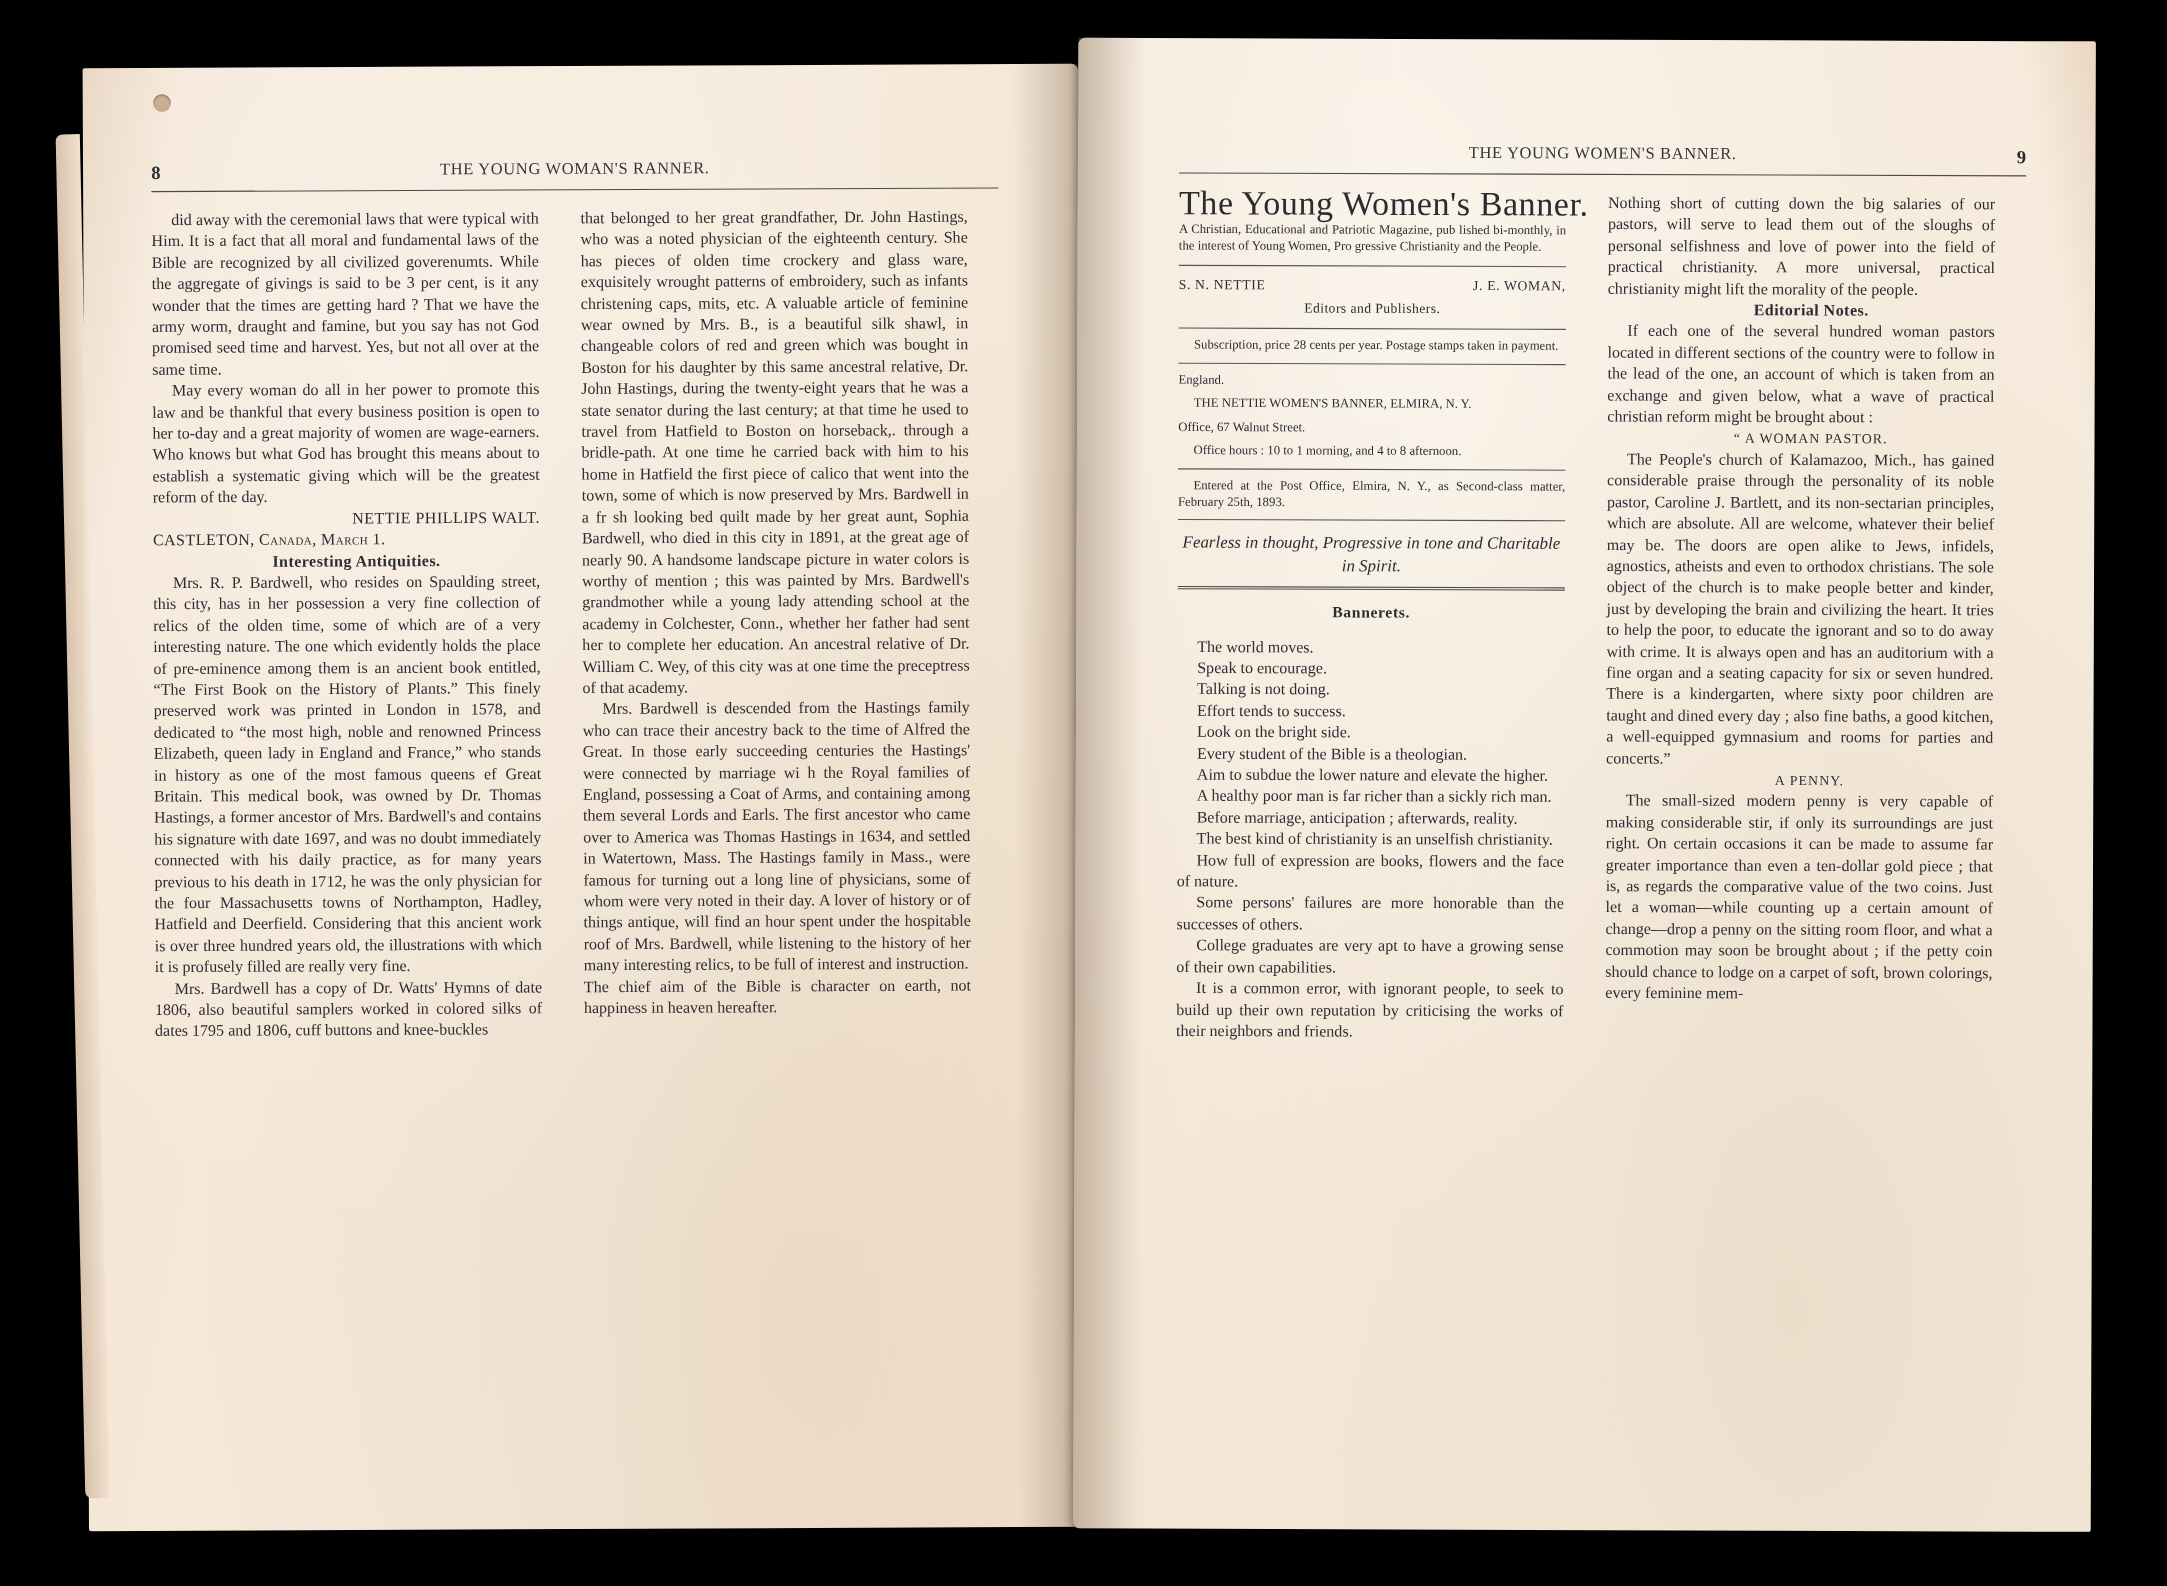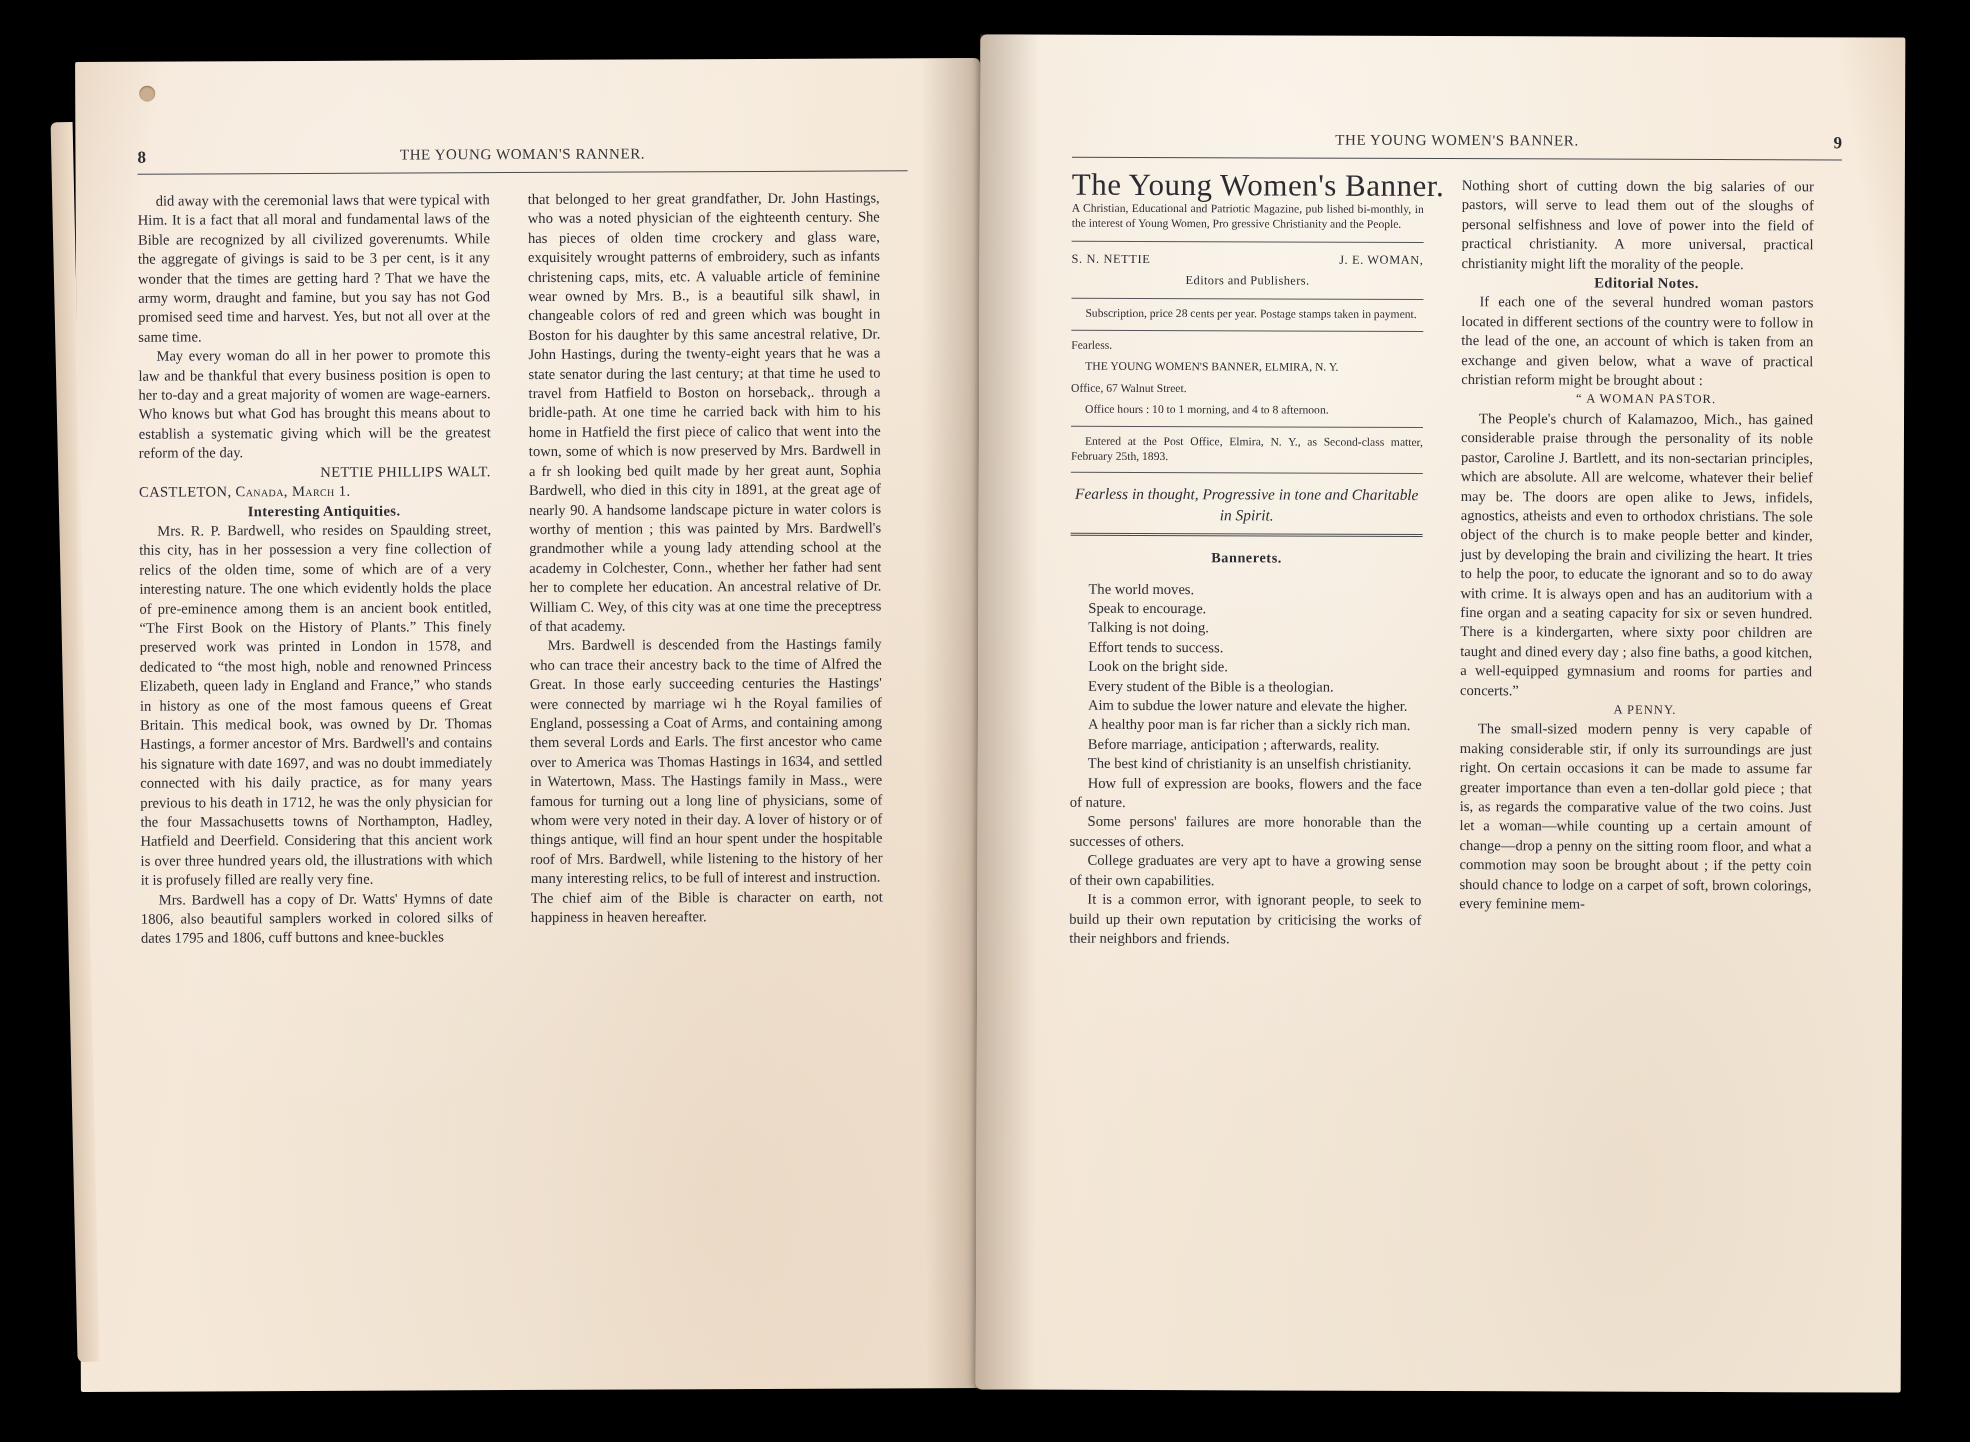--- a/index.html
+++ b/index.html
@@ -290,22 +290,22 @@
           <div class="blurb">A Christian, Educational and Patriotic Magazine, pub lished bi-monthly, in the interest of Young Women, Pro gressive Christianity and the People.</div>
           <hr class="hr-thin">
           <div class="editors">
             <span>S. N. NETTIE</span>
             <span>J. E. WOMAN,</span>
           </div>
           <div class="editors-sub">Editors and Publishers.</div>
           <hr class="hr-thin">
           <div class="fineprint ind">Subscription, price 28 cents per year. Postage stamps taken in payment.</div>
           <hr class="hr-thin">
-          <div class="fineprint">Fearless.</div>
-          <div class="fineprint ind">THE YOUNG WOMEN'S BANNER, ELMIRA, N. Y.</div>
+          <div class="fineprint">England.</div>
+          <div class="fineprint ind">THE NETTIE WOMEN'S BANNER, ELMIRA, N. Y.</div>
           <div class="fineprint">Office, 67 Walnut Street.</div>
           <div class="fineprint ind">Office hours : 10 to 1 morning, and 4 to 8 afternoon.</div>
           <hr class="hr-thin">
           <div class="fineprint ind">Entered at the Post Office, Elmira, N. Y., as Second-class matter, February 25th, 1893.</div>
           <hr class="hr-thin">
           <div class="motto">Fearless in thought, Progressive in tone and Charitable in Spirit.</div>
           <hr class="rule-thick">
 
           <div class="bannerets-head">Bannerets.</div>
           <p class="banneret">The world moves.</p>

